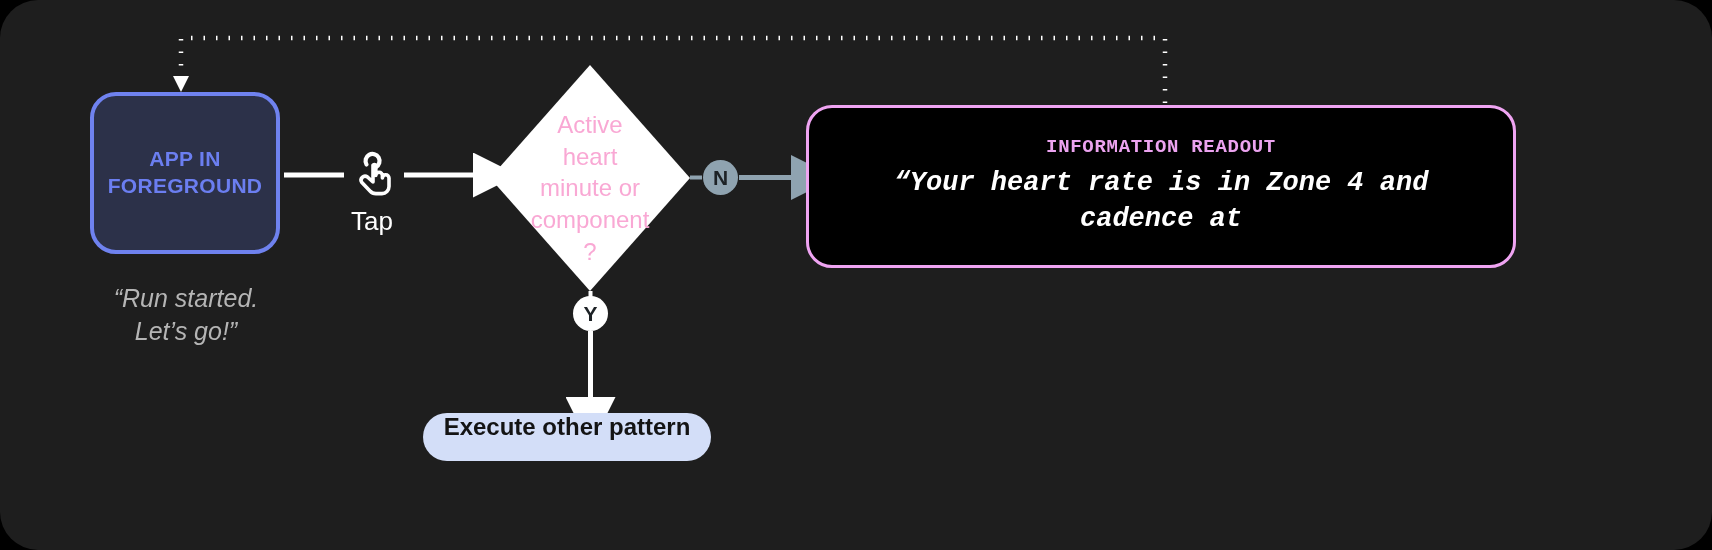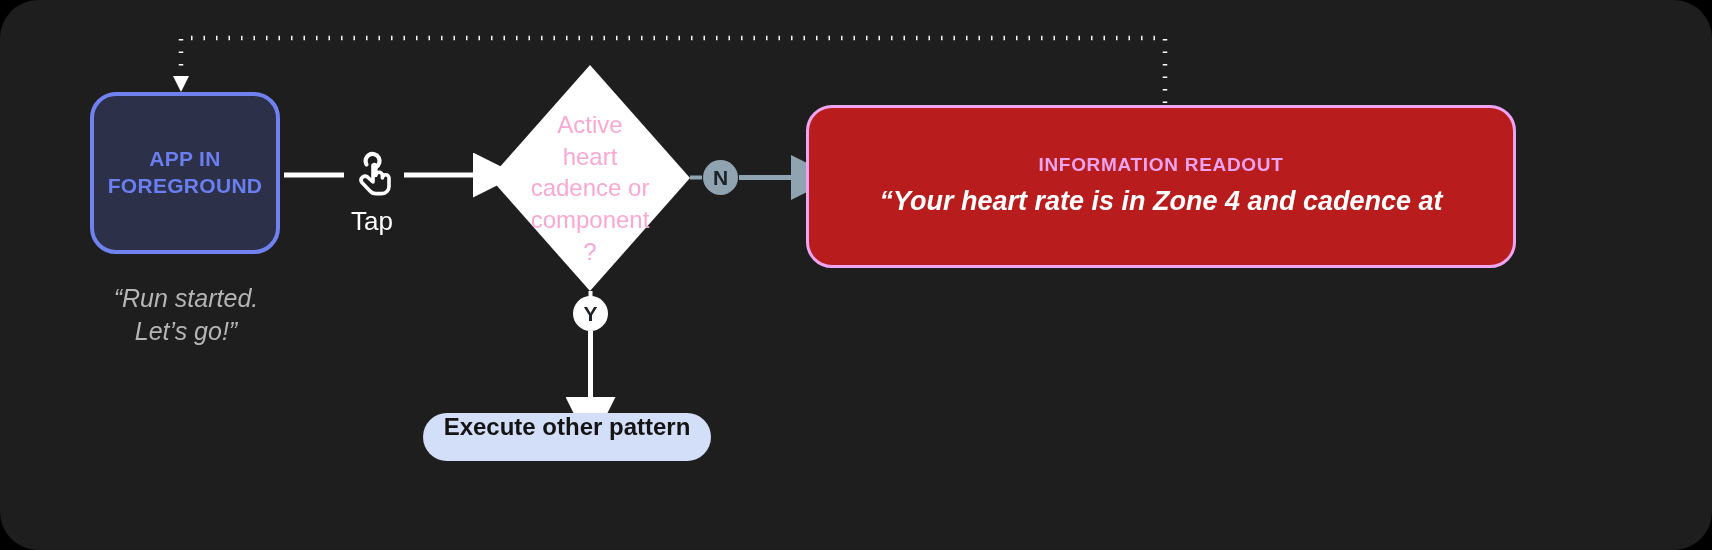--- a/index.html
+++ b/index.html
@@ -71,25 +71,25 @@
     background: #8fa3b0; color: #1d2226; font-size: 21px;
   }
   #badge-y {
     left: 573px; top: 296px; width: 35px; height: 35px;
     background: #ffffff; color: #1d2226; font-size: 21px;
   }
 
   
   #readout-node {
     left: 806px; top: 105px; width: 710px; height: 163px;
-    background: #b91c1c;
+    background: #000000;
     border: 3px solid #efa4f2;
     border-radius: 26px;
     display: flex; flex-direction: column;
-    align-items: center; justify-content: center;
+    align-items: center; justify-content: center; font-family: Liberation Mono, monospace;
   }
   #readout-title {
     color: #eca3f0;
     font-size: 19px; font-weight: bold;
     letter-spacing: 0.7px; text-align: center;
   }
   #readout-body {
     margin-top: 7px; width: 640px;
     color: #ffffff;
     font-size: 27px; font-weight: bold; font-style: italic;
@@ -169,21 +169,21 @@
   </div>
   <div id="tap-label" class="abs">Tap</div>
 
   <div id="decision-node" class="abs">
     <svg id="decision-shape" viewBox="0 0 200 226" preserveAspectRatio="none">
       <polygon points="100,0 200,113 100,226 0,113" fill="#ffffff"></polygon>
     </svg>
     <div id="decision-text">
       <span>Active</span><br>
       <span>heart</span><br>
-      <span>cadence or</span><br>
+      <span>minute or</span><br>
       <span>component</span><br>
       <span>?</span>
     </div>
   </div>
 
   <div id="badge-n" class="abs badge">N</div>
   <div id="badge-y" class="abs badge">Y</div>
 
   <div id="readout-node" class="abs">
     <div id="readout-title">INFORMATION READOUT</div>

